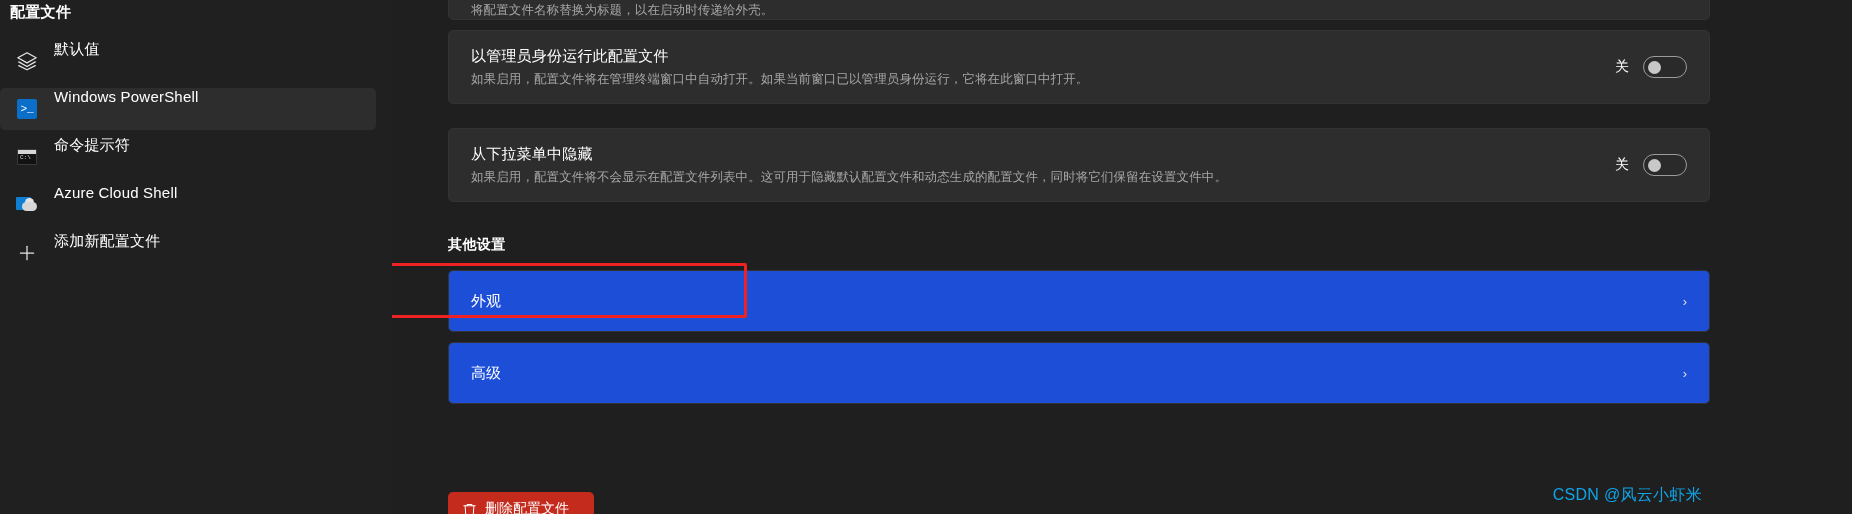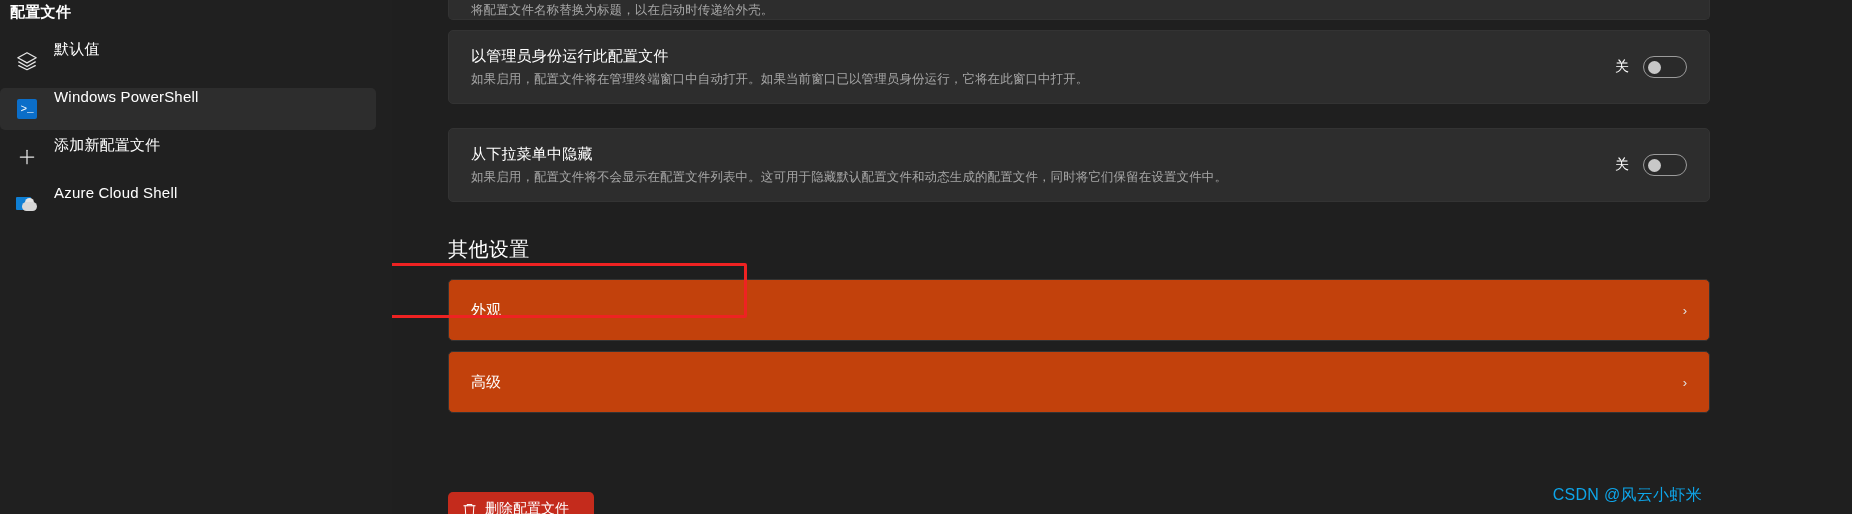--- a/index.html
+++ b/index.html
@@ -128,25 +128,25 @@
     border:1px solid #9b9b9b; background:#2a2a2a;
     position:relative; cursor:pointer;
   }
   .toggle .knob{
     position:absolute; left:4px; top:4px;
     width:13px; height:13px; border-radius:50%;
     background:#c8c8c8;
   }
 
   .section-heading {
-    font-size:20px; font-weight:400; color:#ffffff;
+    font-size:14px; font-weight:700; color:#ffffff;
     margin:34px 0 16px 0; letter-spacing:.4px;
   }
   .link-card {
-    background:#c2410c; border:1px solid #333333; border-radius:5px;
+    background:#1d4ed8; border:1px solid #333333; border-radius:5px;
     height:62px; display:flex; align-items:center;
     padding:0 22px; margin-bottom:10px; cursor:pointer;
   }
   .link-card .lc-label{ font-size:15px; color:#ffffff; flex:1 1 auto; }
   .chev { color:#e0e0e0; font-size:13px; line-height:1; }
 
   
   .annot {
     position:absolute;
     border:3px solid #ee2222;
@@ -193,40 +193,48 @@
         <span class="nav-label">默认值</span>
       </div>
 
       <div class="nav-item selected" style="margin-top:6px;">
         <span class="nav-icon">
           <span class="ico-ps">&gt;_</span>
         </span>
         <span class="nav-label">Windows PowerShell</span>
       </div>
 
-
       <div class="nav-item" style="margin-top:6px;">
-        <span class="nav-icon ico-plus">
-          <svg width="20" height="20" viewBox="0 0 24 24" stroke="#e6e6e6" stroke-width="1.5" stroke-linecap="round">
-            <line x1="12" y1="4" x2="12" y2="20"></line>
-            <line x1="4" y1="12" x2="20" y2="12"></line>
-          </svg>
-        </span>
-        <span class="nav-label">添加新配置文件</span>
+        <span class="nav-icon">
+          <span class="ico-cmd">
+            <span class="cmdtxt">C:\</span>
+          </span>
+        </span>
+        <span class="nav-label">命令提示符</span>
       </div>
 
       <div class="nav-item" style="margin-top:6px;">
         <span class="nav-icon">
           <span class="ico-azure">
             <span class="sq"></span>
               <span class="cl2"></span>
               <span class="cl1"></span>
           </span>
         </span>
         <span class="nav-label">Azure Cloud Shell</span>
+      </div>
+
+      <div class="nav-item" style="margin-top:6px;">
+        <span class="nav-icon ico-plus">
+          <svg width="20" height="20" viewBox="0 0 24 24" stroke="#e6e6e6" stroke-width="1.5" stroke-linecap="round">
+            <line x1="12" y1="4" x2="12" y2="20"></line>
+            <line x1="4" y1="12" x2="20" y2="12"></line>
+          </svg>
+        </span>
+        <span class="nav-label">添加新配置文件</span>
       </div>
 
     </div>
   </div>
 
   <div class="main">
     <div class="content">
 
       <div class="card card-partial">
         <div class="card-texts">

